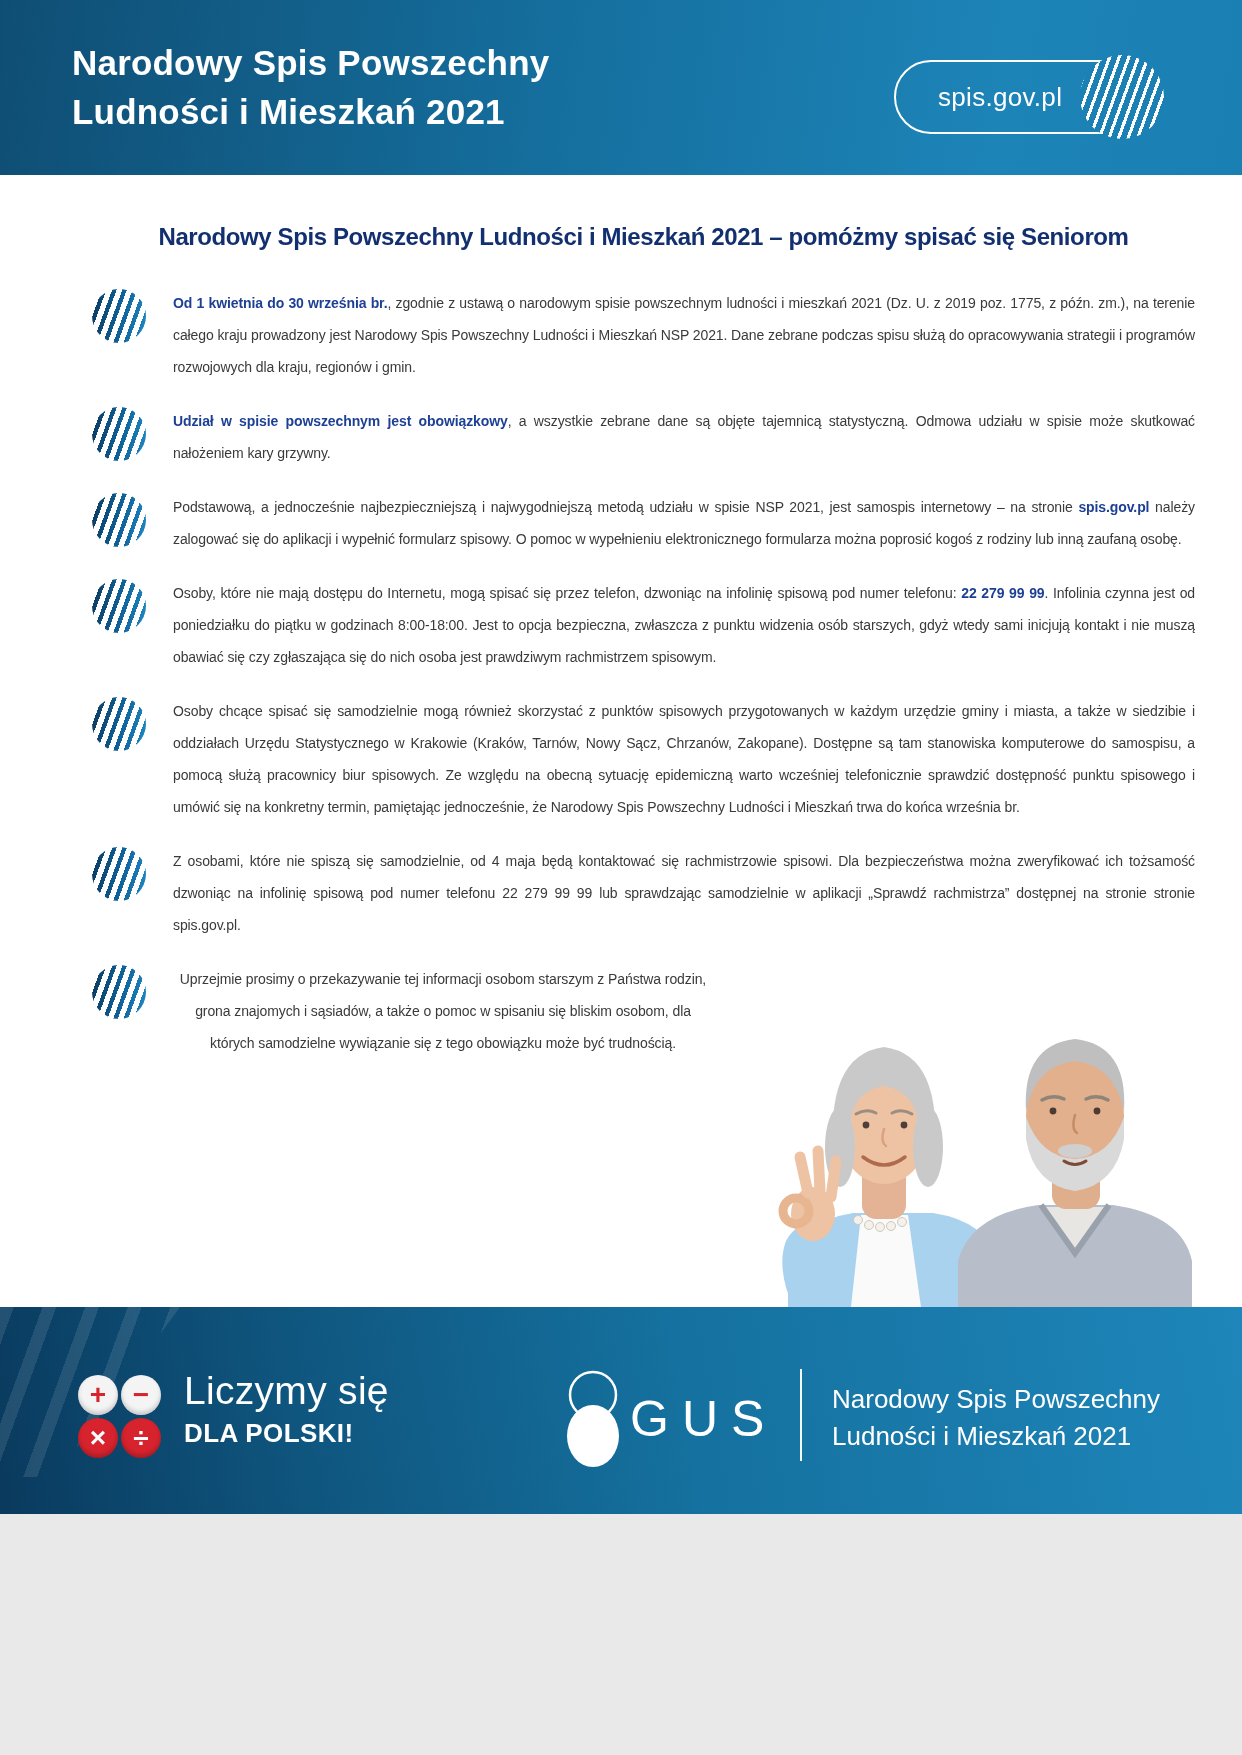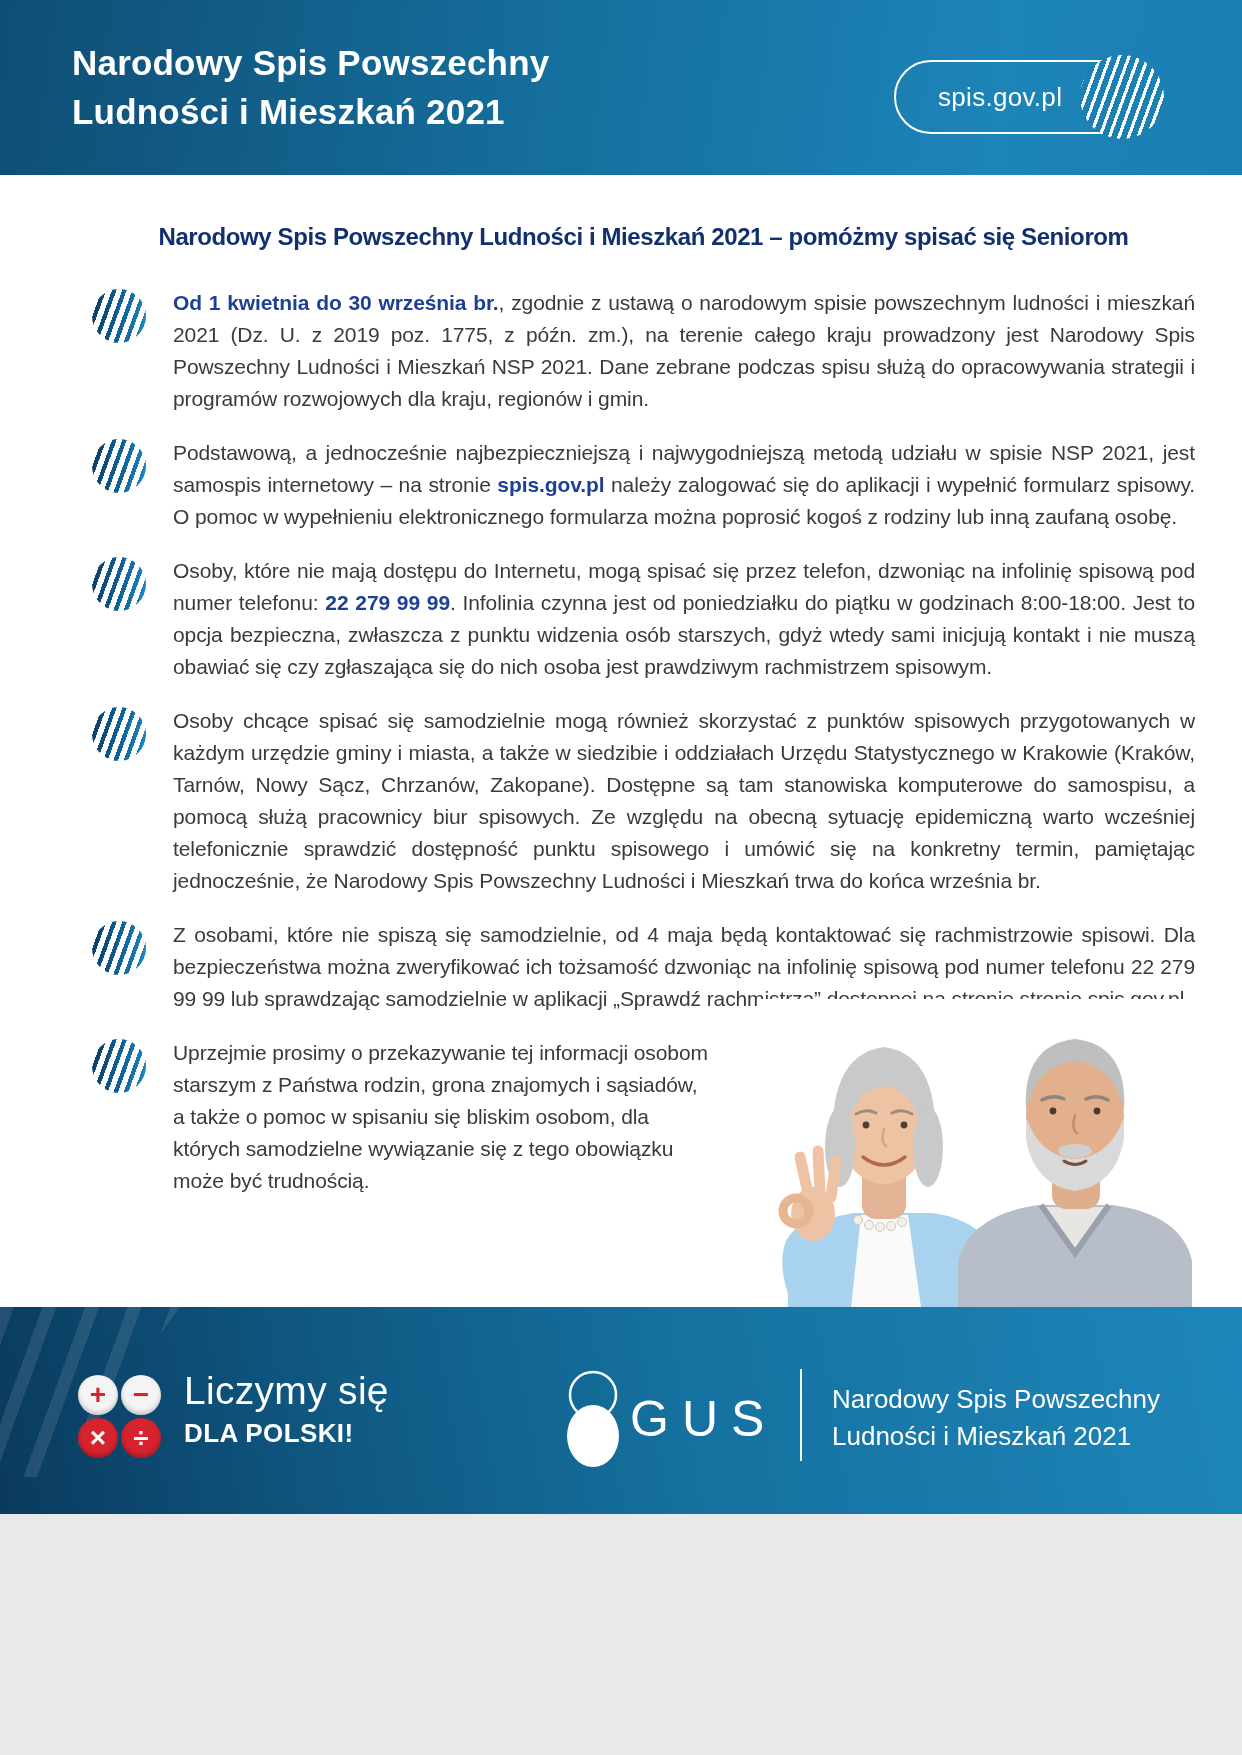--- a/index.html
+++ b/index.html
@@ -41,25 +41,25 @@
     font-size:24px; font-weight:bold; letter-spacing:-0.4px; white-space:nowrap;
   }
   .para { display:flex; align-items:flex-start; margin-bottom:22px; }
   .bullet {
     flex:0 0 54px; width:54px; height:54px; margin-top:2px; border-radius:50%;
     background:
       repeating-linear-gradient(110deg, rgba(255,255,255,0) 0 4.2px, #ffffff 4.2px 9.6px),
       linear-gradient(95deg, #0c3a5f 0%, #0f639b 55%, #1e88c3 100%);
   }
   .ptext {
-    margin:0 0 0 27px; font-size:21px; line-height:32px; color:#3a3a3a;
+    margin:0 0 0 27px; font-size:14px; line-height:32px; color:#3a3a3a;
     text-align:justify; letter-spacing:-0.1px;
   }
   .hl { color:#1d4094; font-weight:bold; }
-  .para-last .ptext { max-width:540px; text-align:left; }
+  .para-last .ptext { max-width:540px; text-align:center; }
 
   
   .photo { position:absolute; right:50px; bottom:207px; width:434px; height:308px; }
 
   
   .footer {
     position:absolute; left:0; bottom:0; width:1242px; height:207px; overflow:hidden;
     background: linear-gradient(80deg, #0a3a5e 0%, #0f567f 25%, #15719f 55%, #1e86ba 100%);
   }
   .footer-stripes {
@@ -99,20 +99,24 @@
   </div>
 
   <div class="content">
     <h1 class="heading">Narodowy Spis Powszechny Ludności i Mieszkań 2021 – pomóżmy spisać się Seniorom</h1>
 
     <div class="para">
       <span class="bullet"></span>
       <p class="ptext"><span class="hl">Od 1 kwietnia do 30 września br.</span><span>, zgodnie z ustawą o narodowym spisie powszechnym ludności i mieszkań 2021 (Dz. U. z 2019 poz. 1775, z późn. zm.), na terenie całego kraju prowadzony jest Narodowy Spis Powszechny Ludności i Mieszkań NSP 2021. Dane zebrane podczas spisu służą do opracowywania strategii i programów rozwojowych dla kraju, regionów i gmin.</span></p>
     </div>
 
+    <div class="para">
+      <span class="bullet"></span>
+      <p class="ptext"><span class="hl">Udział w spisie powszechnym jest obowiązkowy</span><span>, a wszystkie zebrane dane są objęte tajemnicą statystyczną. Odmowa udziału w spisie może skutkować nałożeniem kary grzywny.</span></p>
+    </div>
 
     <div class="para">
       <span class="bullet"></span>
       <p class="ptext"><span>Podstawową, a jednocześnie najbezpieczniejszą i najwygodniejszą metodą udziału w spisie NSP 2021, jest samospis internetowy – na stronie </span><span class="hl">spis.gov.pl</span><span> należy zalogować się do aplikacji i wypełnić formularz spisowy. O pomoc w wypełnieniu elektronicznego formularza można poprosić kogoś z rodziny lub inną zaufaną osobę.</span></p>
     </div>
 
     <div class="para">
       <span class="bullet"></span>
       <p class="ptext"><span>Osoby, które nie mają dostępu do Internetu, mogą spisać się przez telefon, dzwoniąc na infolinię spisową pod numer telefonu: </span><span class="hl">22 279 99 99</span><span>. Infolinia czynna jest od poniedziałku do piątku w godzinach 8:00-18:00. Jest to opcja bezpieczna, zwłaszcza z punktu widzenia osób starszych, gdyż wtedy sami inicjują kontakt i nie muszą obawiać się czy zgłaszająca się do nich osoba jest prawdziwym rachmistrzem spisowym.</span></p>
     </div>

